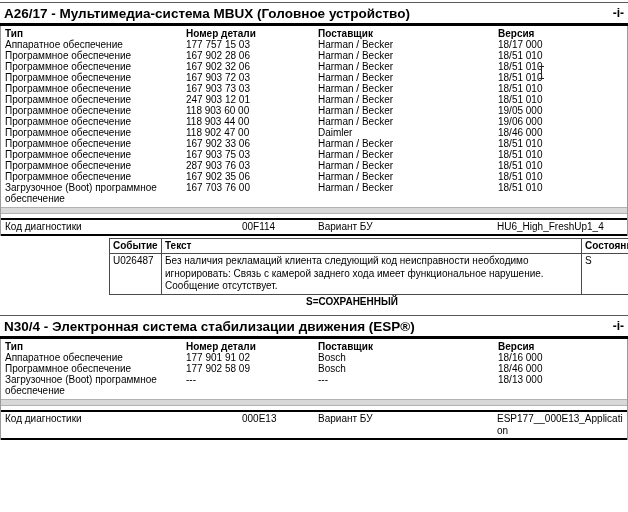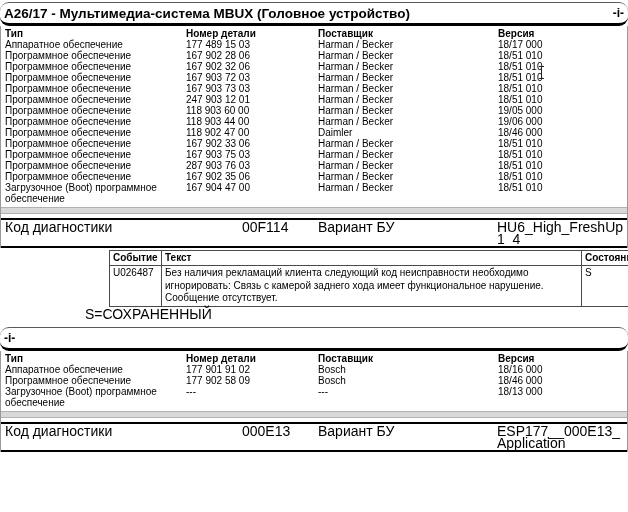--- a/index.html
+++ b/index.html
@@ -8,54 +8,53 @@
     background:#ffffff;color:#000;
     font-family:"Liberation Sans", sans-serif;
   }
   .page{padding-top:2px;}
   .section{margin-bottom:6px;}
   .section-title{
     display:flex;justify-content:space-between;align-items:flex-end;
     border-top:1px solid #5a5a5a;border-bottom:3px solid #000;
     font-weight:bold;font-size:13.5px;line-height:17px;
     padding:2px 3px 1px 4px;
-    border-radius:9px;
   }
   .imark{font-size:12px;padding-right:1px;}
   .info-box{border-left:1px solid #9a9a9a;border-right:1px solid #9a9a9a;}
   table{border-collapse:collapse;table-layout:fixed;width:100%;}
   .info-table{font-size:10px;padding-left:43px;}
   .info-table th{
     text-align:left;font-weight:bold;padding:2px 2px 0 4px;line-height:11px;
   }
   .info-table td{
     text-align:left;padding:0 2px 0 4px;line-height:11px;vertical-align:top;
   }
   .gray-sep{
     height:5px;background:#d8d8d8;
     border-top:1px solid #b2b2b2;border-bottom:1px solid #b2b2b2;
     margin-top:3px;
   }
   .diag-table{
-    font-size:14px;margin-top:4px;
+    font-size:10px;margin-top:4px;
     border-top:2px solid #000;border-bottom:2px solid #000;
   }
   .diag-table td{padding:1px 2px 1px 4px;line-height:12px;vertical-align:top;}
   .diag-code{padding-left:60px !important;}
   .variant-val{word-break:break-all;overflow-wrap:anywhere;padding-left:3px !important;}
   .events-wrap{margin:2px 8px 0 85px;}
   .events-table{font-size:10px;border:1px solid #3b82f6;margin-left:24px;}
   .events-table th{
     text-align:left;font-weight:bold;border:1px solid #4a4a4a;
     padding:1px 3px;line-height:12px;
   }
   .events-table td{
     border:1px solid #4a4a4a;padding:1px 3px;line-height:12.5px;vertical-align:top;
   }
-  .saved-note{text-align:left;font-size:14px;line-height:12px;padding:1px 1px 0 0;}
+  .saved-note{text-align:center;font-size:10px;line-height:12px;padding:1px 1px 0 0;font-weight:bold;}
   .sec2{margin-top:7px;}
   
   .text-cursor{position:absolute;left:538px;top:66px;width:7px;height:13px;}
   .text-cursor .stem{position:absolute;left:3px;top:1px;width:1px;height:11px;background:#222;}
   .text-cursor .cap{position:absolute;left:1px;width:5px;height:1px;background:#222;}
   .text-cursor .cap.top{top:0;}
   .text-cursor .cap.bot{bottom:0;}
 </style>
 </head>
 <body>
@@ -79,21 +78,21 @@
           <tr>
             <th>Тип</th>
             <th>Номер детали</th>
             <th>Поставщик</th>
             <th>Версия</th>
           </tr>
         </thead>
         <tbody>
             <tr>
             <td>Аппаратное обеспечение</td>
-            <td>177 489 15 03</td>
+            <td>177 757 15 03</td>
             <td>Harman / Becker</td>
             <td>18/17 000</td>
           </tr>
             <tr>
             <td>Программное обеспечение</td>
             <td>167 902 28 06</td>
             <td>Harman / Becker</td>
             <td>18/51 010</td>
           </tr>
             <tr>
@@ -157,21 +156,21 @@
             <td>18/51 010</td>
           </tr>
             <tr>
             <td>Программное обеспечение</td>
             <td>167 902 35 06</td>
             <td>Harman / Becker</td>
             <td>18/51 010</td>
           </tr>
             <tr>
             <td>Загрузочное (Boot) программное обеспечение</td>
-            <td>167 904 47 00</td>
+            <td>167 703 76 00</td>
             <td>Harman / Becker</td>
             <td>18/51 010</td>
           </tr>
           </tbody>
       </table>
       <div class="gray-sep"></div>
       <table class="diag-table">
         <colgroup>
             <col style="width:181px">
             <col style="width:132px">
@@ -209,20 +208,21 @@
             <td>S</td>
           </tr>
           </tbody>
       </table>
       <div class="saved-note">S=СОХРАНЕННЫЙ</div>
     </div>
   </div>
 
   <div class="section sec2">
     <div class="section-title">
+      <span>N30/4 - Электронная система стабилизации движения (ESP®)</span>
       <span class="imark">-i-</span>
     </div>
     <div class="info-box">
       <table class="info-table">
         <colgroup>
             <col style="width:181px">
             <col style="width:132px">
             <col style="width:180px">
             <col>
           </colgroup>

